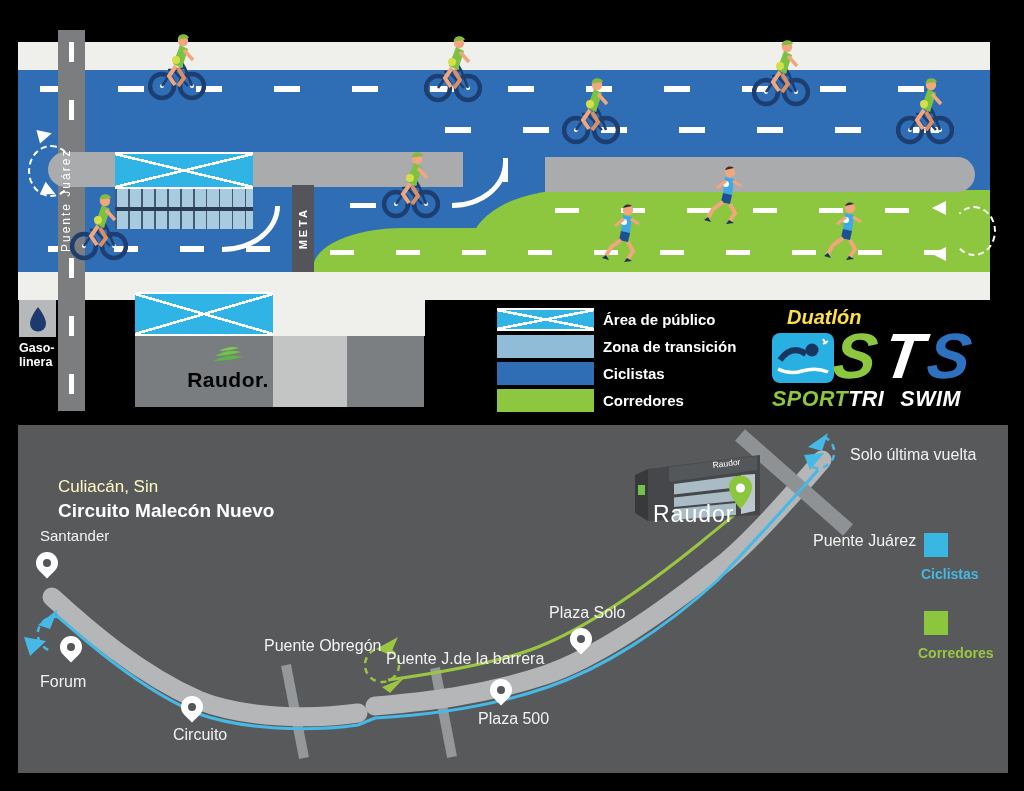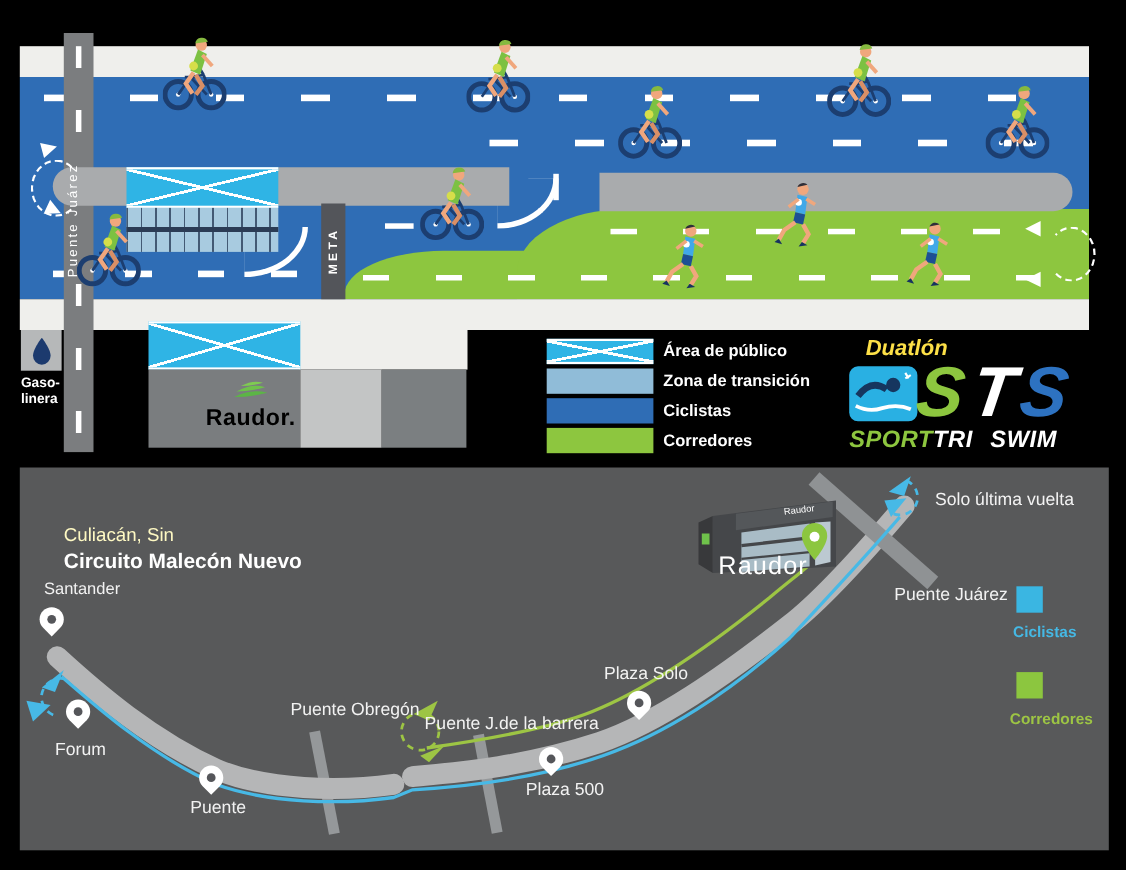--- a/index.html
+++ b/index.html
@@ -371,27 +371,27 @@
     <div class="abs map-label" style="left:22px;top:102px;font-size:15px;">Santander</div>
     <div class="abs map-pin" style="left:18px;top:127px;">
         <div class="body"></div>
         <div class="dot"></div>
       </div>
 
     <div class="abs map-pin" style="left:42px;top:211px;">
         <div class="body"></div>
         <div class="dot"></div>
       </div>
-    <div class="abs map-label" style="left:32px;top:248px;">Forum</div>
+    <div class="abs map-label" style="left:22px;top:248px;">Forum</div>
 
     <div class="abs map-pin" style="left:163px;top:271px;">
         <div class="body"></div>
         <div class="dot"></div>
       </div>
-    <div class="abs map-label" style="left:155px;top:301px;">Puente</div>
+    <div class="abs map-label" style="left:155px;top:301px;">Circuito</div>
 
     <div class="abs map-label" style="left:222px;top:212px;margin-left:24px;">Puente Obregón</div>
     <div class="abs map-label" style="left:368px;top:225px;">Puente J.de la barrera</div>
 
     <div class="abs map-pin" style="left:472px;top:254px;">
         <div class="body"></div>
         <div class="dot"></div>
       </div>
     <div class="abs map-label" style="left:460px;top:285px;">Plaza 500</div>
 

